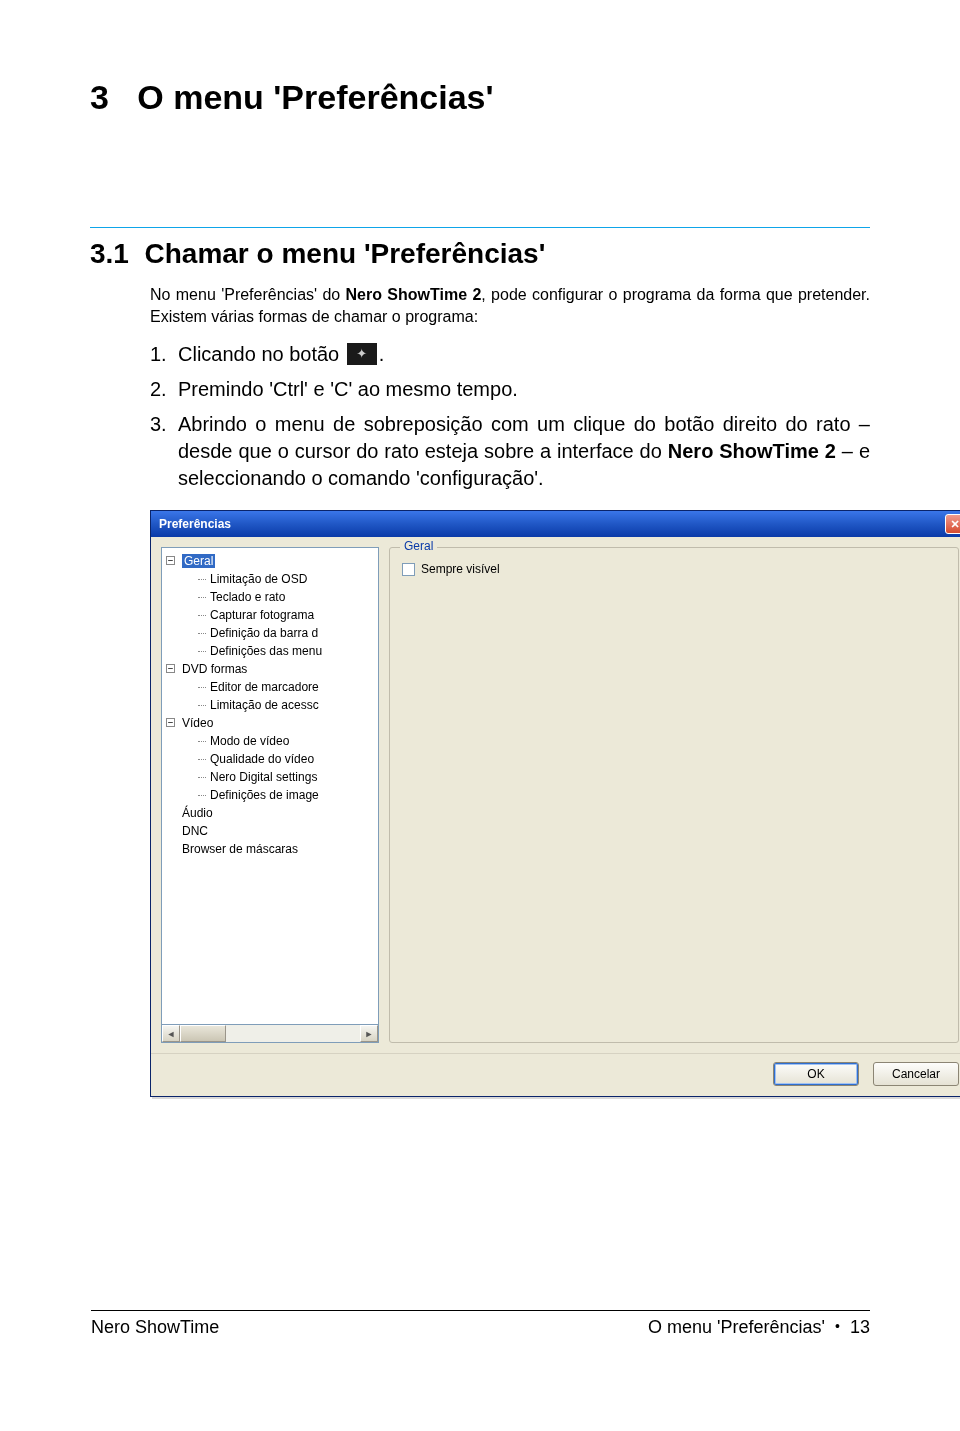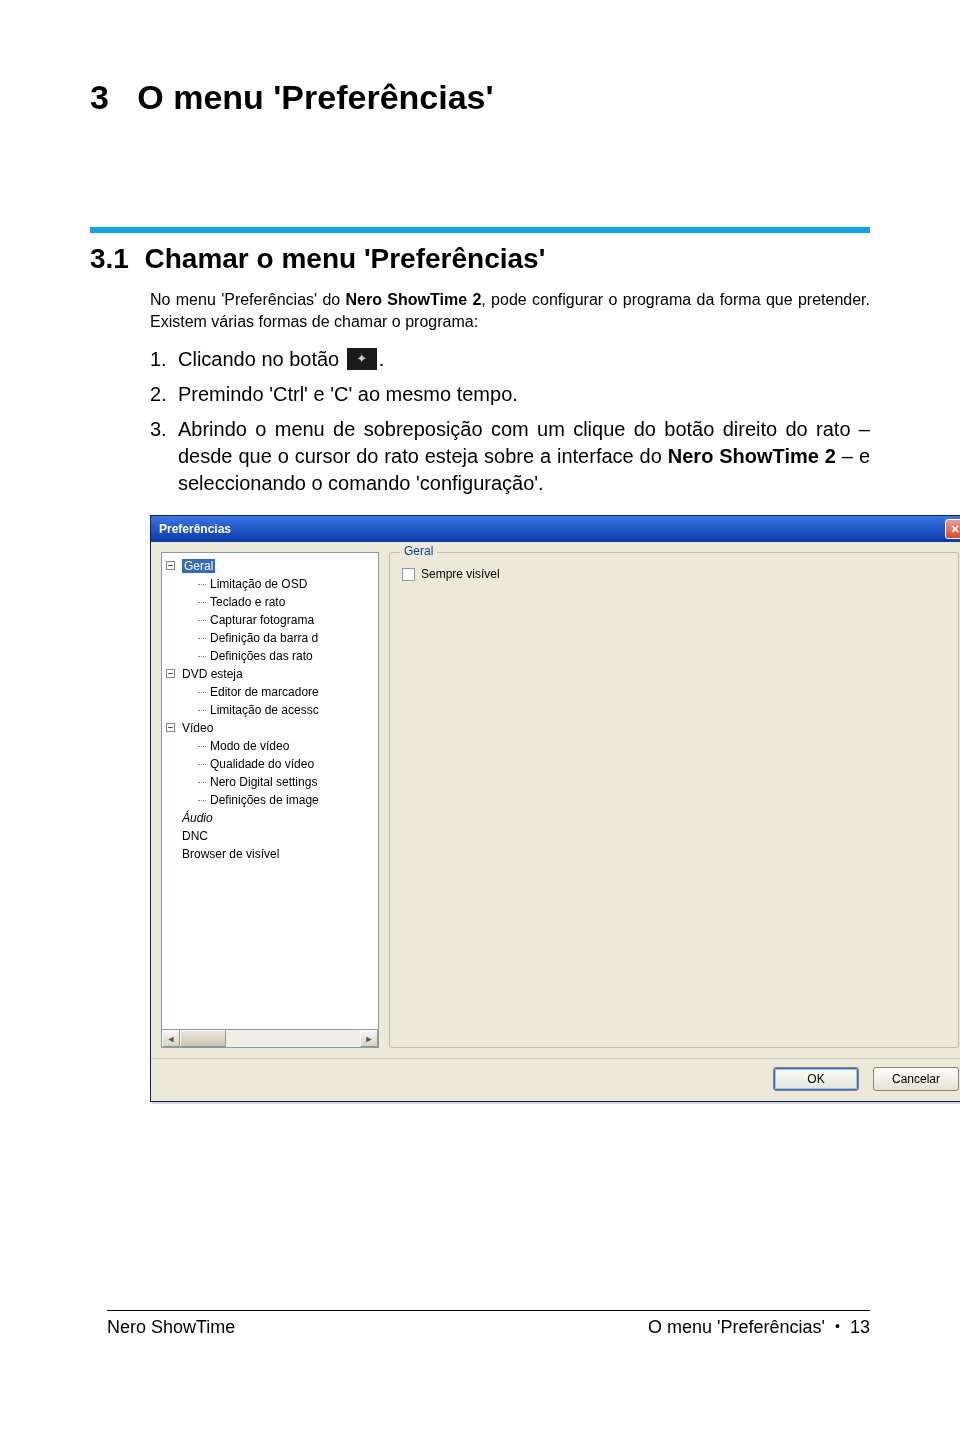--- a/index.html
+++ b/index.html
@@ -18,21 +18,21 @@
   }
   h1.chap {
     font-size: 34px;
     font-weight: bold;
     margin: 0 0 110px 0;
   }
   h2.sect {
     font-size: 28px;
     font-weight: bold;
     margin: 0 0 14px 0;
-    border-top: 6px solid #0ea5e9;
+    border-top: 1px solid #0ea5e9;
     padding-top: 10px;
   }
   .body-text {
     font-size: 16px;
     line-height: 1.35;
     margin: 0 0 14px 0;
     text-align: justify;
     padding-left: 60px;
   }
   .body-text.first { padding-left: 60px; }
@@ -186,21 +186,21 @@
     font-size: 12px;
     color: #000;
     cursor: pointer;
   }
   .winbtn.primary {
     box-shadow: 0 0 0 1px #2f6fd0 inset, 0 0 0 2px #a1c2f2 inset;
   }
 
   .page-footer {
     position: absolute;
-    left: 107px; right: 90px; bottom: 40px;
+    left: 91px; right: 90px; bottom: 40px;
     border-top: 1px solid #000;
     padding-top: 6px;
     font-size: 18px;
     display: flex; justify-content: space-between; align-items: baseline;
   }
   .page-footer .bullet { font-size: 14px; vertical-align: 2px; }
 </style>
 </head>
 <body>
 
@@ -246,49 +246,49 @@
       <div class="tree-wrap">
         <div class="tree">
           <div class="node">
             <span class="expander">−</span>
             <span class="selected">Geral</span>
             <div class="children">
               <div class="node"><span>Limitação de OSD</span></div>
               <div class="node"><span>Teclado e rato</span></div>
               <div class="node"><span>Capturar fotograma</span></div>
               <div class="node"><span>Definição da barra d</span></div>
-              <div class="node"><span>Definições das rato</span></div>
+              <div class="node"><span>Definições das menu</span></div>
             </div>
           </div>
           <div class="node">
             <span class="expander">−</span>
-            <span>DVD esteja</span>
+            <span>DVD formas</span>
             <div class="children">
               <div class="node"><span>Editor de marcadore</span></div>
               <div class="node"><span>Limitação de acessc</span></div>
             </div>
           </div>
           <div class="node">
             <span class="expander">−</span>
             <span>Vídeo</span>
             <div class="children">
               <div class="node"><span>Modo de vídeo</span></div>
               <div class="node"><span>Qualidade do vídeo</span></div>
               <div class="node"><span>Nero Digital settings</span></div>
               <div class="node"><span>Definições de image</span></div>
             </div>
           </div>
-          <div class="node" style="padding-left:16px;font-style:italic;">
+          <div class="node" style="padding-left:16px;">
             <span>Áudio</span>
           </div>
           <div class="node" style="padding-left:16px;">
             <span>DNC</span>
           </div>
           <div class="node" style="padding-left:16px;">
-            <span>Browser de visível</span>
+            <span>Browser de máscaras</span>
           </div>
         </div>
         <div class="tree-scroll">
           <div class="btn">◄</div>
           <div class="track">
               <div class="thumb"></div>
             </div>
           <div class="btn">►</div>
         </div>
       </div>

